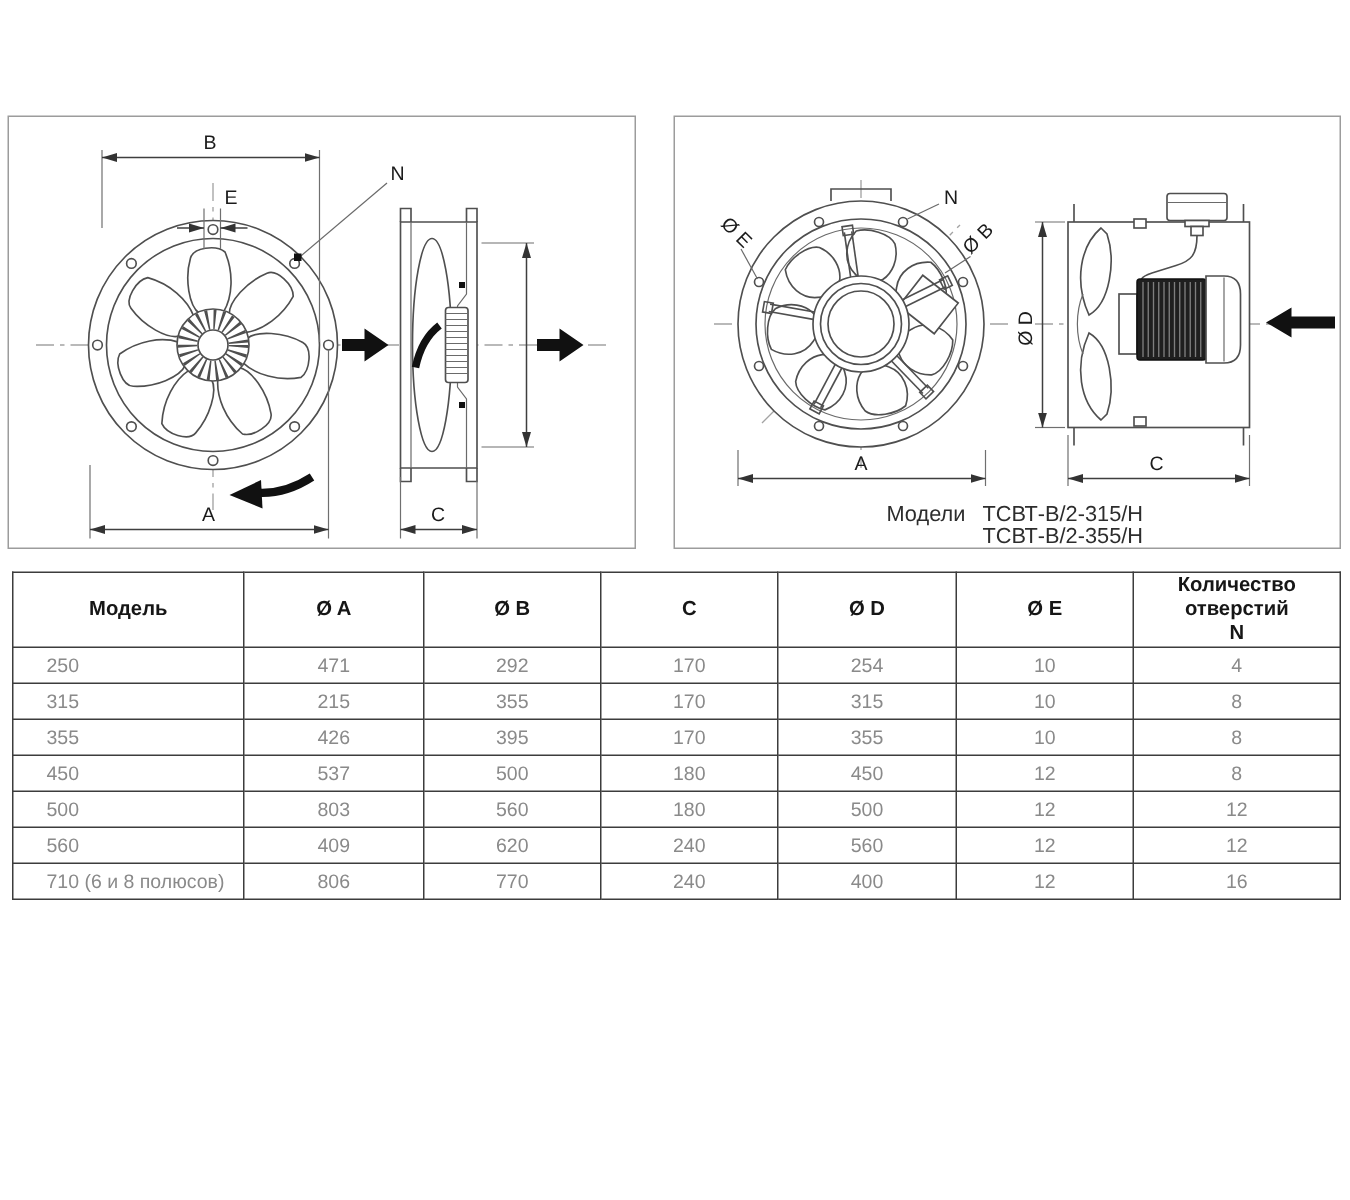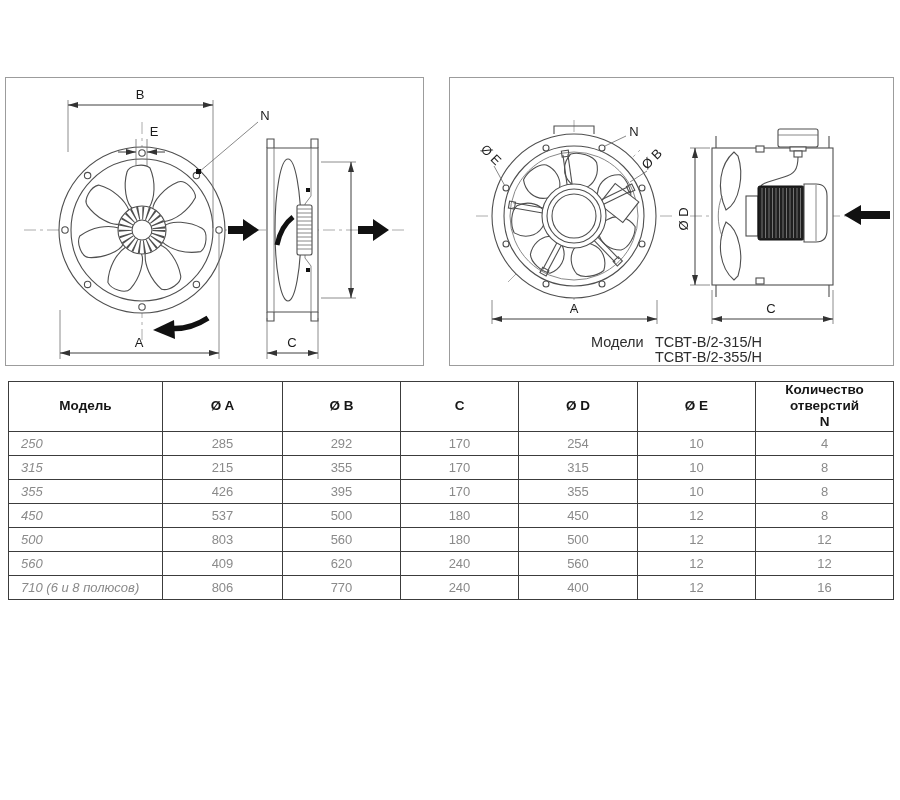--- a/index.html
+++ b/index.html
@@ -30,21 +30,21 @@
   }
   #spec-table th{
     border:1px solid #3c3c3c;font-size:13.5px;font-weight:bold;color:#161616;
     vertical-align:middle;white-space:pre-line;line-height:1.2;
     height:46px;padding:0;
   }
   #spec-table td{
     border:1px solid #3c3c3c;font-size:13px;color:#8a8a8a;
     text-align:center;vertical-align:middle;height:23px;padding:0;
   }
-  #spec-table td.cell-model{text-align:left;padding-left:12px;font-style:italic;}
+  #spec-table td.cell-model{text-align:left;padding-left:22px;}
 </style>
 </head>
 <body>
 
 <div class="panel" id="panel-left">
   <svg viewBox="0 0 417 287">
     <defs>
       <marker id="am" markerWidth="11" markerHeight="8" refX="10" refY="4" orient="auto-start-reverse" markerUnits="userSpaceOnUse">
         <path d="M0,1 L10,4 L0,7 Z" fill="#333"></path>
       </marker>
@@ -309,21 +309,21 @@
       <th>Ø D</th>
       <th>Ø E</th>
       <th>Количество
 отверстий
 N</th>
     </tr>
   </thead>
   <tbody>
       <tr>
         <td class="cell-model">250</td>
-        <td>285</td>
+        <td>471</td>
         <td>292</td>
         <td>170</td>
         <td>254</td>
         <td>10</td>
         <td>4</td>
       </tr>
       <tr>
         <td class="cell-model">315</td>
         <td>215</td>
         <td>355</td>

